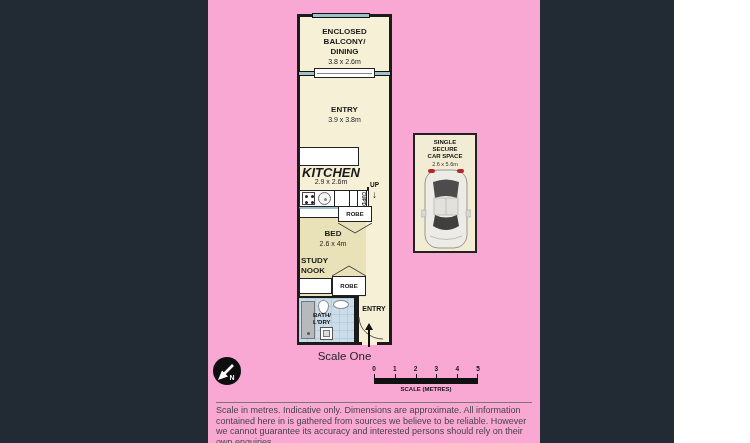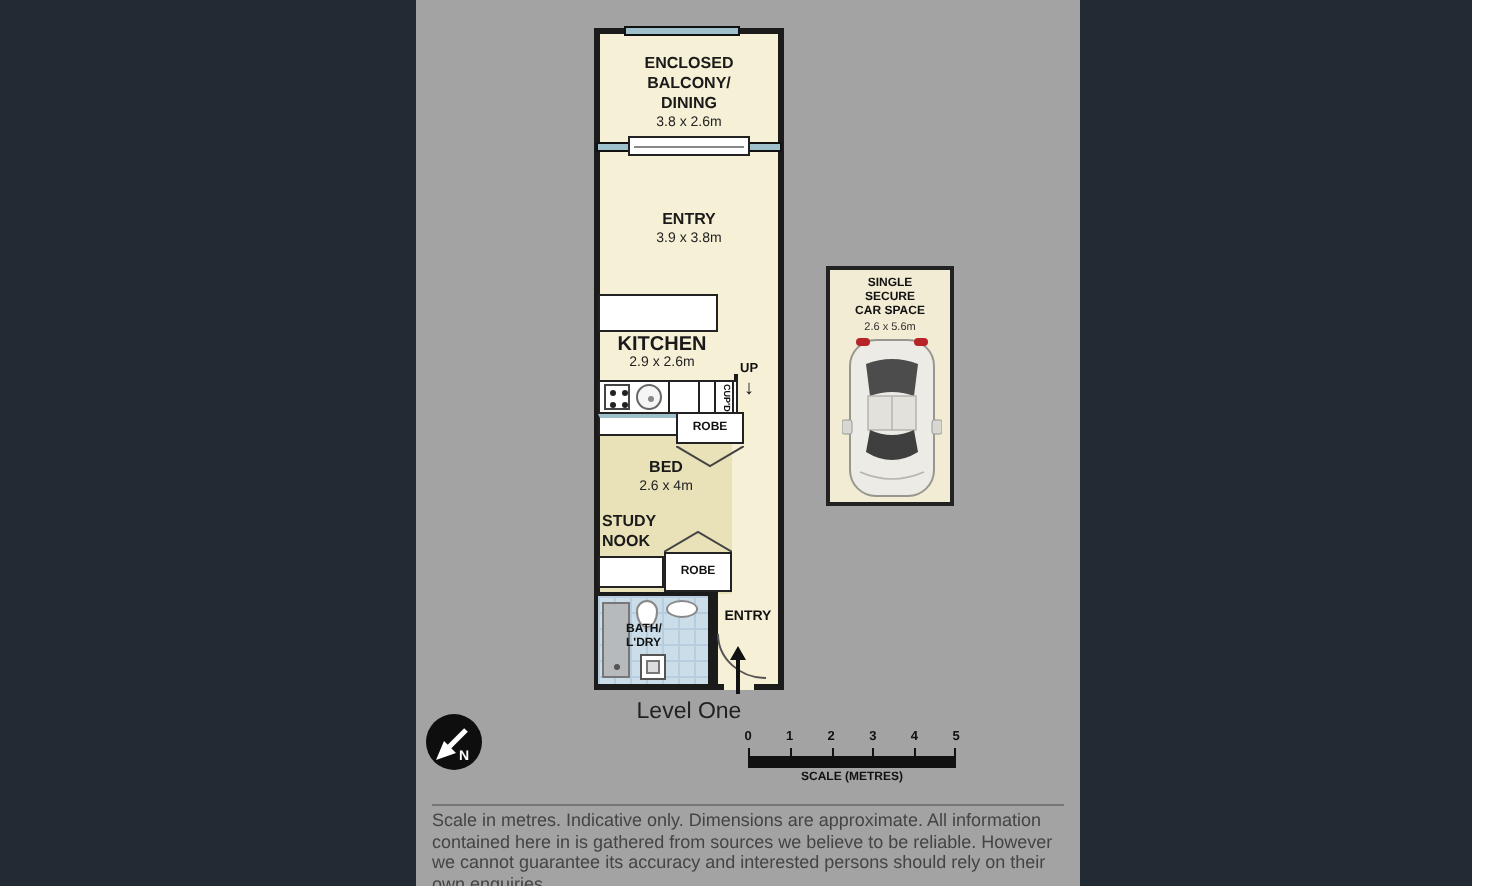--- a/index.html
+++ b/index.html
@@ -1,17 +1,17 @@
 <!DOCTYPE html>
 <html><head>
 <meta charset="utf-8">
 <style>
   * { margin:0; padding:0; box-sizing:border-box; }
   body { font-family:"Liberation Sans", sans-serif; background:#fff; }
-  .stage { position:relative; width:736px; height:443px; background:#a3a3a3; overflow:hidden; }
+  .stage { position:relative; width:674px; height:443px; background:#f9a8d4; overflow:hidden; }
   .lbar { position:absolute; top:0; bottom:0; background:#222b33; }
   .lbar.left { left:0; width:208px; }
   .lbar.right { left:540px; width:210px; }
 
   
   .unit { position:absolute; left:297px; top:14px; width:95px; height:331px;
           background:#f6f0d6; border:3px solid #1b1b1b; }
   .unit * { position:absolute; }
   .rname { font-weight:bold; color:#1a1a1a; text-align:center; white-space:pre-line;
            font-size:8px; line-height:10px; width:100%; left:0; }
@@ -109,21 +109,21 @@
     <div class="whitebox" style="left:14px; top:51px; width:61px; height:10px;">
       <div style="left:2px; right:2px; top:4px; height:1px; background:#888;"></div>
     </div>
 
     <div class="rname" style="top:88px;">ENTRY</div>
     <div class="rdims" style="top:99px;">3.9 x 3.8m</div>
 
     <div class="bed-zone"></div>
 
     <div class="whitebox" style="left:-1px; top:130px; width:60px; height:19px;"></div>
-    <div class="rname" style="top:151px; width:62px; font-size:10px;">KITCHEN</div>
+    <div class="rname" style="top:151px; width:62px; font-size:13px;font-style:italic;">KITCHEN</div>
     <div class="rdims" style="top:161px; width:62px;">2.9 x 2.6m</div>
 
     <div class="kwall"></div>
     <div class="appliances">
       <div class="cooktop">
           <div class="dot"></div>
         </div>
       <div class="sink">
           <div class="drain"></div>
         </div>
@@ -186,21 +186,21 @@
       <rect x="0" y="42" width="5" height="7" rx="1" fill="#d8d7d2" stroke="#999" stroke-width="0.5"></rect>
       <rect x="45" y="42" width="5" height="7" rx="1" fill="#d8d7d2" stroke="#999" stroke-width="0.5"></rect>
       <path d="M12,14 Q25,9 38,14 L36,30 Q25,26 14,30 Z" fill="#4c4c4c"></path>
       <rect x="13" y="30" width="24" height="17" fill="#e2e1dc" stroke="#b3b2ad" stroke-width="0.7"></rect>
       <line x1="25" y1="30" x2="25" y2="47" stroke="#b3b2ad" stroke-width="0.7"></line>
       <path d="M14,47 Q25,52 36,47 L38,58 Q25,66 12,58 Z" fill="#3f3f3f"></path>
       <path d="M9,68 Q25,75 41,68" fill="none" stroke="#b5b4ae" stroke-width="0.8"></path>
     </svg>
   </div>
 
-  <div class="level-label">Level One</div>
+  <div class="level-label">Scale One</div>
 
   <svg class="north" viewBox="0 0 30 30">
     <circle cx="15" cy="15" r="14" fill="#0e0e0e"></circle>
     <line x1="21" y1="9" x2="12" y2="18" stroke="#fff" stroke-width="2.6"></line>
     <polygon points="6,24 16,20.5 10,14.5" fill="#fff"></polygon>
     <text x="17.5" y="24" font-size="7" fill="#fff" font-weight="bold" font-family="Liberation Sans, sans-serif">N</text>
   </svg>
 
   <div class="sep"></div>
   <div class="disclaimer">Scale in metres. Indicative only. Dimensions are approximate. All information contained here in is gathered from sources we believe to be reliable. However we cannot guarantee its accuracy and interested persons should rely on their own enquiries.</div>

